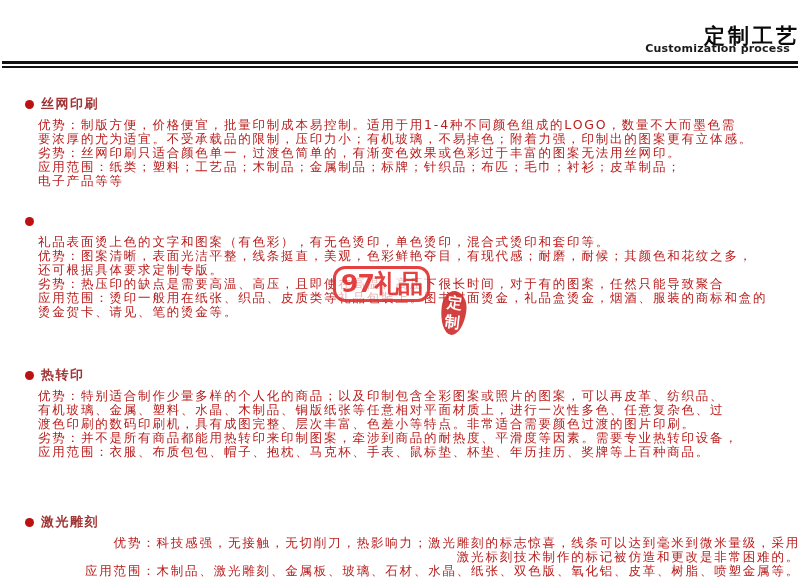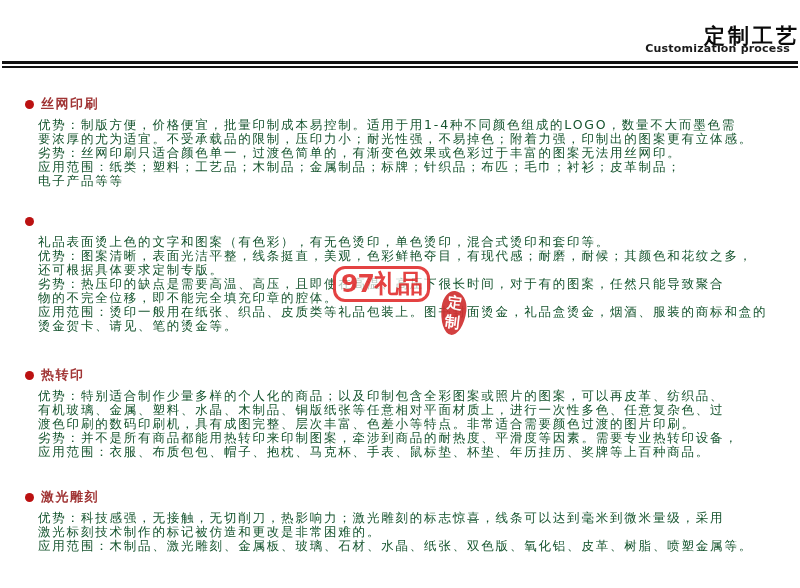--- a/index.html
+++ b/index.html
@@ -34,21 +34,21 @@
   .bullet{
     width:9px;height:9px;border-radius:50%;
     background:#bb1111;margin-right:7px;flex:0 0 auto;
   }
   .sec-title{
     font-size:13px;font-weight:bold;color:#a03434;
     letter-spacing:1.5px;white-space:nowrap;
   }
   .sec-body{margin:6px 0 0 38px;}
   .line{
-    font-size:12.5px;color:#14532d;
+    font-size:12.5px;color:#b91c1c;
     line-height:14px;height:14px;
     letter-spacing:1.8px;white-space:nowrap;
   }
   .wm-box{
     position:absolute;left:333px;top:266px;
     width:91px;height:30px;
     border:3px solid #e23333;border-radius:12px;
     background:rgba(255,255,255,0.72);
     color:#e23333;font-size:25px;font-weight:bold;
     line-height:30px;text-align:center;letter-spacing:-1px;
@@ -74,54 +74,53 @@
   <div class="rule"></div>
 
   <div id="sections">
       <div class="section" style="top: 96px;">
         <div class="sec-head">
           <span class="bullet"></span>
           <span class="sec-title">丝网印刷</span>
         </div>
         <div class="sec-body">
           <div class="line">优势：制版方便，价格便宜，批量印制成本易控制。适用于用1-4种不同颜色组成的LOGO，数量不大而墨色需</div>
-          <div class="line">要浓厚的尤为适宜。不受承载品的限制，压印力小；耐光性强，不易掉色；附着力强，印制出的图案更有立体感。</div>
+          <div class="line">要浓厚的尤为适宜。不受承载品的限制，压印力小；有机玻璃，不易掉色；附着力强，印制出的图案更有立体感。</div>
           <div class="line">劣势：丝网印刷只适合颜色单一，过渡色简单的，有渐变色效果或色彩过于丰富的图案无法用丝网印。</div>
           <div class="line">应用范围：纸类；塑料；工艺品；木制品；金属制品；标牌；针织品；布匹；毛巾；衬衫；皮革制品；</div>
           <div class="line">电子产品等等</div>
         </div>
       </div>
       <div class="section" style="top: 213px;">
         <div class="sec-head">
           <span class="bullet"></span>
         </div>
         <div class="sec-body">
           <div class="line">礼品表面烫上色的文字和图案（有色彩），有无色烫印，单色烫印，混合式烫印和套印等。</div>
           <div class="line">优势：图案清晰，表面光洁平整，线条挺直，美观，色彩鲜艳夺目，有现代感；耐磨，耐候；其颜色和花纹之多，</div>
           <div class="line">还可根据具体要求定制专版。</div>
           <div class="line">劣势：热压印的缺点是需要高温、高压，且即使在高温、高压下很长时间，对于有的图案，任然只能导致聚合</div>
-          <div class="line">物的不完全位移，即不能完全填充印章的腔体。</div>
           <div class="line">应用范围：烫印一般用在纸张、织品、皮质类等礼品包装上。图书封面烫金，礼品盒烫金，烟酒、服装的商标和盒的</div>
           <div class="line">烫金贺卡、请见、笔的烫金等。</div>
         </div>
       </div>
       <div class="section" style="top: 367px;">
         <div class="sec-head">
           <span class="bullet"></span>
           <span class="sec-title">热转印</span>
         </div>
         <div class="sec-body">
           <div class="line">优势：特别适合制作少量多样的个人化的商品；以及印制包含全彩图案或照片的图案，可以再皮革、纺织品、</div>
           <div class="line">有机玻璃、金属、塑料、水晶、木制品、铜版纸张等任意相对平面材质上，进行一次性多色、任意复杂色、过</div>
           <div class="line">渡色印刷的数码印刷机，具有成图完整、层次丰富、色差小等特点。非常适合需要颜色过渡的图片印刷。</div>
           <div class="line">劣势：并不是所有商品都能用热转印来印制图案，牵涉到商品的耐热度、平滑度等因素。需要专业热转印设备，</div>
           <div class="line">应用范围：衣服、布质包包、帽子、抱枕、马克杯、手表、鼠标垫、杯垫、年历挂历、奖牌等上百种商品。</div>
         </div>
       </div>
-      <div class="section" style="top: 489px;">
+      <div class="section" style="top: 514px; text-align: right;">
         <div class="sec-head">
           <span class="bullet"></span>
           <span class="sec-title">激光雕刻</span>
         </div>
         <div class="sec-body">
           <div class="line">优势：科技感强，无接触，无切削刀，热影响力；激光雕刻的标志惊喜，线条可以达到毫米到微米量级，采用</div>
           <div class="line">激光标刻技术制作的标记被仿造和更改是非常困难的。</div>
           <div class="line">应用范围：木制品、激光雕刻、金属板、玻璃、石材、水晶、纸张、双色版、氧化铝、皮革、树脂、喷塑金属等。</div>
         </div>
       </div>

